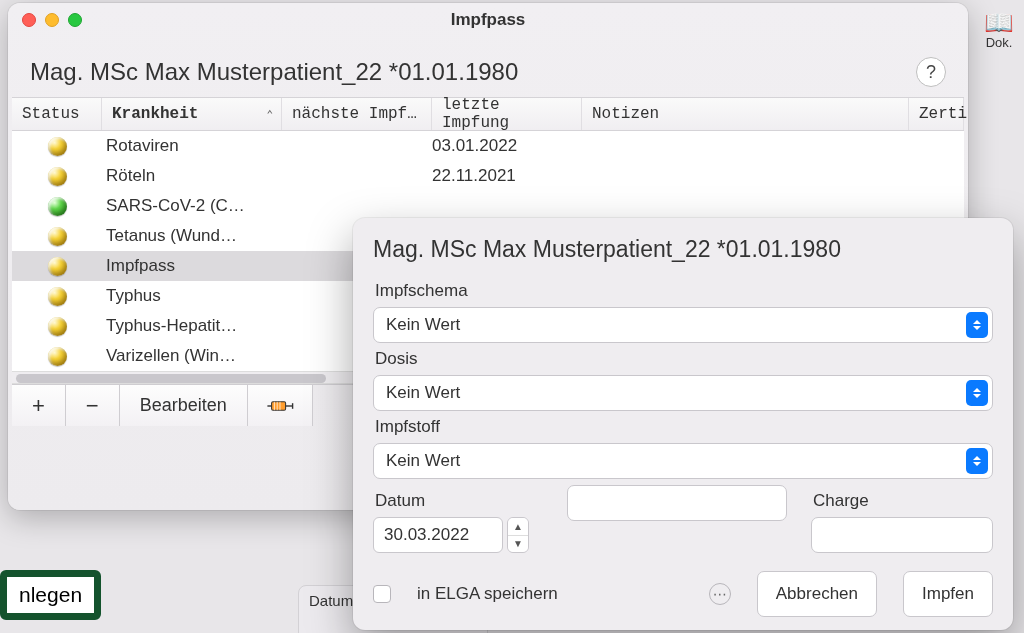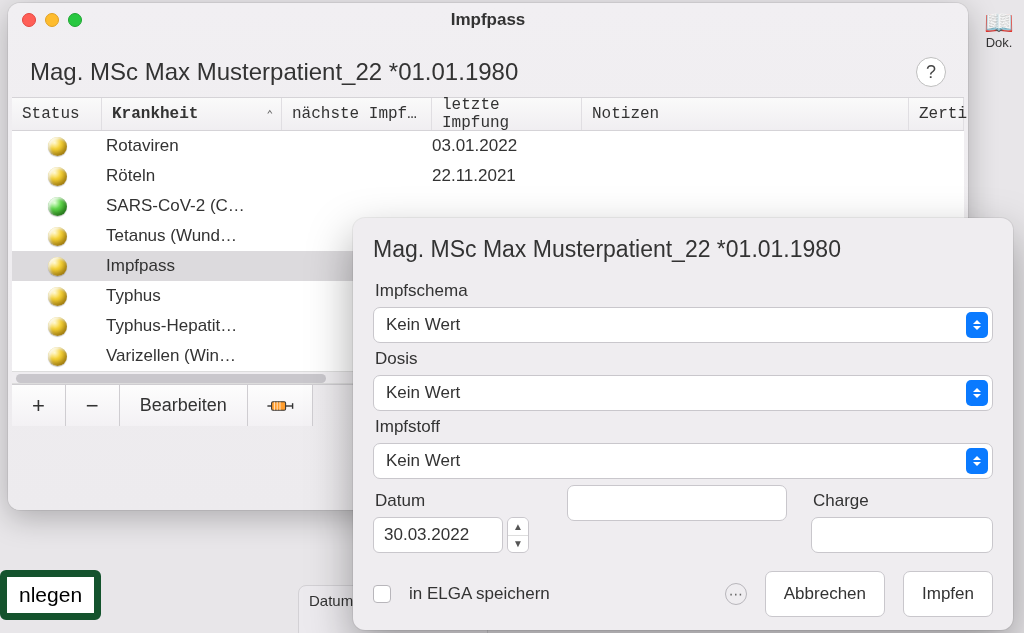--- a/index.html
+++ b/index.html
@@ -199,21 +199,21 @@
   }
   .stepper {
     width:22px; margin-left:4px;
     display:flex; flex-direction:column;
     border:1px solid #c9c7cc; border-radius:6px; overflow:hidden;
   }
   .stepper div { flex:1; display:flex; align-items:center; justify-content:center; background:#fff; font-size:10px; color:#555;}
   .stepper div:first-child { border-bottom:1px solid #ddd; }
   .footer {
     margin-top:auto; padding-top:18px;
-    display:flex; align-items:center; gap:18px;
+    display:flex; align-items:center; gap:26px;
   }
   .chk {
     width:18px; height:18px; border:1px solid #b8b6bb; border-radius:4px; background:#fff;
   }
   .more-icon {
     width:22px; height:22px; border:1px solid #b8b6bb; border-radius:50%;
     display:flex; align-items:center; justify-content:center; color:#666; font-size:14px;
     margin-left:auto;
   }
   .abtn {

